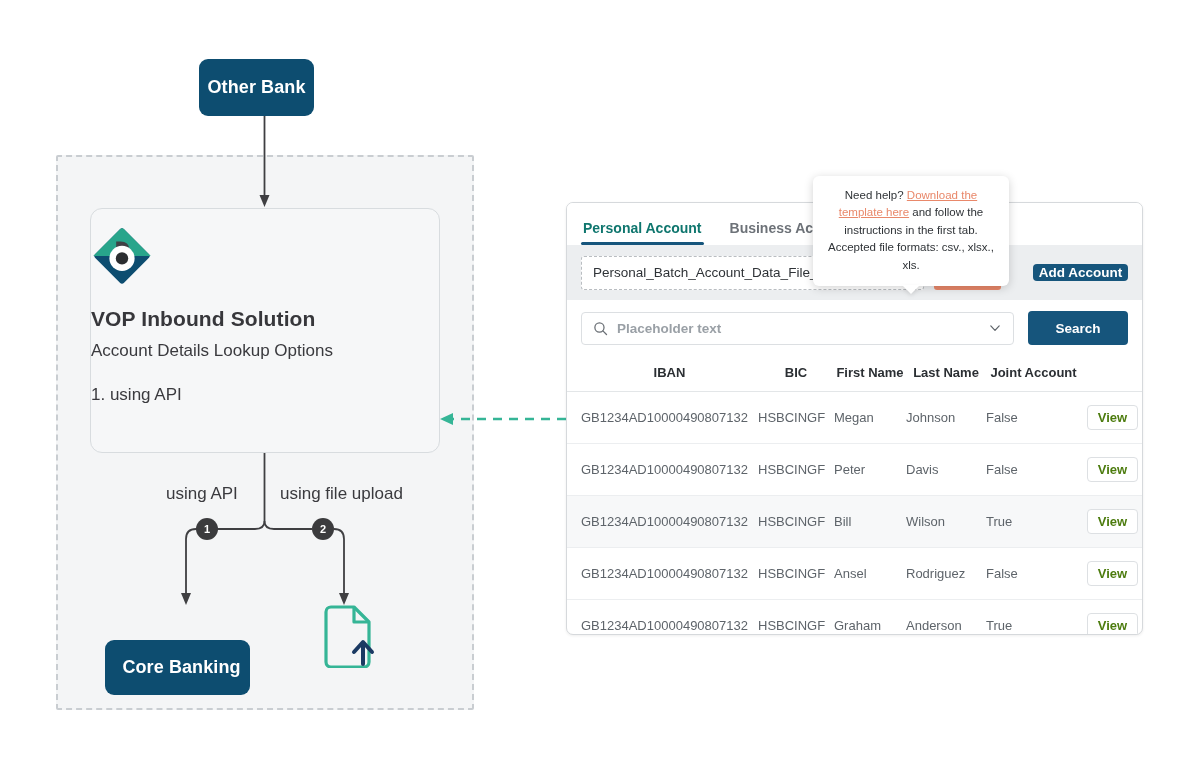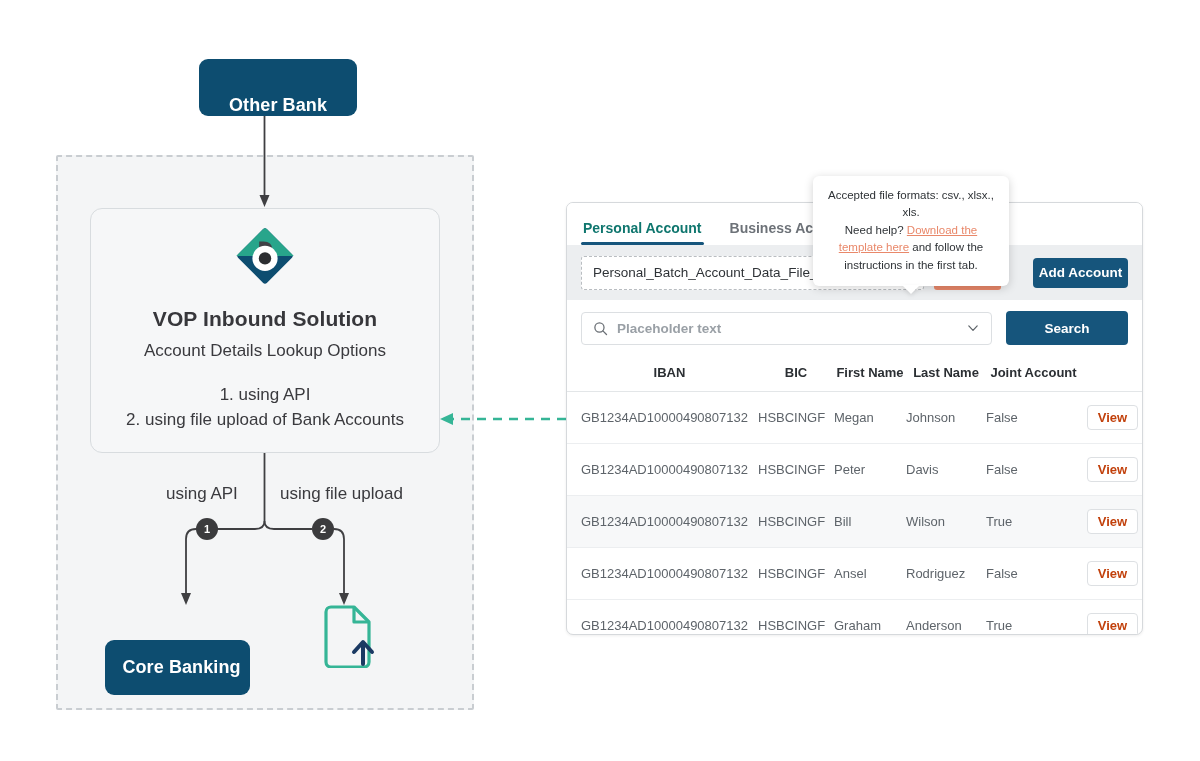--- a/index.html
+++ b/index.html
@@ -14,37 +14,37 @@
 
   
   .node-box {
     position: absolute;
     background: #0D4D70;
     border-radius: 9px;
     color: #ffffff;
     display: flex; align-items: center; justify-content: center;
     font-size: 18px; font-weight: 600; letter-spacing: .1px;
   }
-  #other-bank { left: 199px; top: 59px; width: 158px; height: 57px; align-items: flex-end; }
+  #other-bank { left: 199px; top: 59px; width: 115px; height: 57px; }
   #core-banking { left: 105px; top: 640px; width: 145px; height: 55px; padding-left: 8px; }
 
   #dashed-container {
     position: absolute; left: 56px; top: 155px;
     width: 418px; height: 555px;
     border: 2px dashed #c9cdd1;
     background: #f4f5f6;
     border-radius: 2px;
   }
   #vop-card {
     position: absolute; left: 90px; top: 208px;
     width: 350px; height: 245px;
     background: #f6f7f8;
     border: 1.6px solid #d8dcdf;
     border-radius: 12px;
-    display: flex; flex-direction: column; align-items: center;
+    display: flex; flex-direction: column; align-items: flex-start;
   }
   #vop-logo { margin-top: 16px; width: 62px; height: 62px; }
   #vop-title {
     margin-top: 20px;
     font-size: 21px; font-weight: 700; color: #37373b; letter-spacing: .1px;
   }
   #vop-subtitle { margin-top: 10px; font-size: 17px; color: #3a3a3e; }
   #vop-options { margin-top: 22px; text-align: center; font-size: 17px; color: #3a3a3e; line-height: 1.45; }
 
   .branch-label {
@@ -102,39 +102,39 @@
   #clear-icon { width: 16px; height: 16px; color: #3d4348; cursor: pointer; flex: 0 0 auto; }
   .vdiv { width: 1px; height: 17px; background: #c6cacd; flex: 0 0 auto; }
   #help-icon { width: 17px; height: 17px; color: #42484d; cursor: pointer; flex: 0 0 auto; }
 
   #upload-btn {
     width: 73px; height: 34px; background: #E9886A; color: #fff;
     border: none; border-radius: 3px; font-size: 13.5px; font-weight: 700;
     font-family: inherit; cursor: pointer;
   }
   #add-account-btn {
-    width: 104px; height: 30px; background: #16557c; color: #fff;
+    width: 104px; height: 17px; background: #16557c; color: #fff;
     border: none; border-radius: 4px; font-size: 13.5px; font-weight: 700;
     font-family: inherit; cursor: pointer; margin-left: 22px;
   }
 
   #search-row { height: 56px; display: flex; align-items: center; padding: 0 14px; gap: 14px; background: #fff; }
   #search-field {
     flex: 1; height: 33px; background: #fff; border: 1px solid #dcdfe2;
     border-radius: 4px; display: flex; align-items: center; padding: 0 11px; gap: 9px;
   }
   #search-icon { width: 15px; height: 15px; color: #6a6f75; flex: 0 0 auto; }
   #search-input {
     flex: 1; border: none; outline: none; background: transparent;
     font-size: 13.5px; color: #2f3337; font-family: inherit; font-weight: bold;
   }
   #search-input::placeholder { color: #9aa0a6; }
   #chevron-icon { width: 14px; height: 14px; color: #5d6368; flex: 0 0 auto; cursor: pointer; }
   #search-btn {
-    width: 122px; height: 34px; background: #16557c; color: #fff;
+    width: 100px; height: 34px; background: #16557c; color: #fff;
     border: none; border-radius: 4px; font-size: 13.5px; font-weight: 700;
     font-family: inherit; cursor: pointer;
   }
 
   table#accounts { width: 100%; border-collapse: collapse; table-layout: fixed; }
   #accounts th {
     text-align: center; font-size: 13px; font-weight: 700; color: #2b2f33;
     padding: 9px 0 11px 0; border-bottom: 1px solid #e3e6e8;
   }
   #accounts td {
@@ -145,21 +145,21 @@
   #accounts tr:last-child td { border-bottom: none; }
   .col-iban { width: 191px; padding-left: 14px !important; }
   .col-bic { width: 76px; }
   .col-first { width: 72px; }
   .col-last { width: 80px; }
   .col-joint { width: 95px; }
   .col-act { width: 63px; text-align: center; }
   .view-btn {
     display: inline-block; min-width: 45px; padding: 4px 10px;
     border: 1px solid #dde0e3; border-radius: 4px; background: #fff;
-    color: #c2410c; font-size: 13px; font-weight: 600; cursor: pointer;
+    color: #4d7c0f; font-size: 13px; font-weight: 600; cursor: pointer;
   }
 
   
   #tooltip {
     position: absolute; left: 813px; top: 176px; width: 196px;
     background: #fff; border-radius: 6px;
     box-shadow: 0 2px 10px rgba(0,0,0,.18);
     padding: 11px 12px 12px 12px;
     font-size: 11.5px; line-height: 1.52; color: #2f3337; text-align: center;
     z-index: 30;
@@ -195,21 +195,20 @@
       </g>
       <path d="M30.5 17 C36 17 39.5 20 39.5 25 L39.5 30 L32.5 30 L32.5 25
                C32.5 23.4 31.6 22.6 30 22.6 L26 22.6 L26 17 Z" fill="#3f4145"></path>
       <circle cx="32" cy="34.5" r="13" fill="#ffffff"></circle>
       <circle cx="32" cy="34.5" r="6.4" fill="#2c2e31"></circle>
     </svg>
     <div id="vop-title">VOP Inbound Solution</div>
     <div id="vop-subtitle">Account Details Lookup Options</div>
     <div id="vop-options">
       <div>1. using API</div>
-      <div>2. using file upload of Bank Accounts</div>
     </div>
   </div>
 
   <div class="branch-label" id="label-api">using API</div>
   <div class="branch-label" id="label-upload">using file upload</div>
 
   <svg class="overlay">
 
     <line x1="264.5" y1="116" x2="264.5" y2="196" stroke="#3f3f42" stroke-width="1.8"></line>
     <polygon points="264.5,207 259.5,195 269.5,195" fill="#3f3f42"></polygon>
@@ -332,19 +331,19 @@
             <td class="col-first">Graham</td>
             <td class="col-last">Anderson</td>
             <td class="col-joint">True</td>
             <td class="col-act"><span class="view-btn">View</span></td>
           </tr>
         </tbody>
     </table>
   </div>
 
   <div id="tooltip">
-    <div>Accepted file formats: csv., xlsx., xls.</div>
     <div>
       <span>Need help? </span><a href="#">Download the template here</a><span> and follow the instructions in the first tab.</span>
     </div>
+    <div>Accepted file formats: csv., xlsx., xls.</div>
   </div>
 
 </div>
 
 </body></html>

